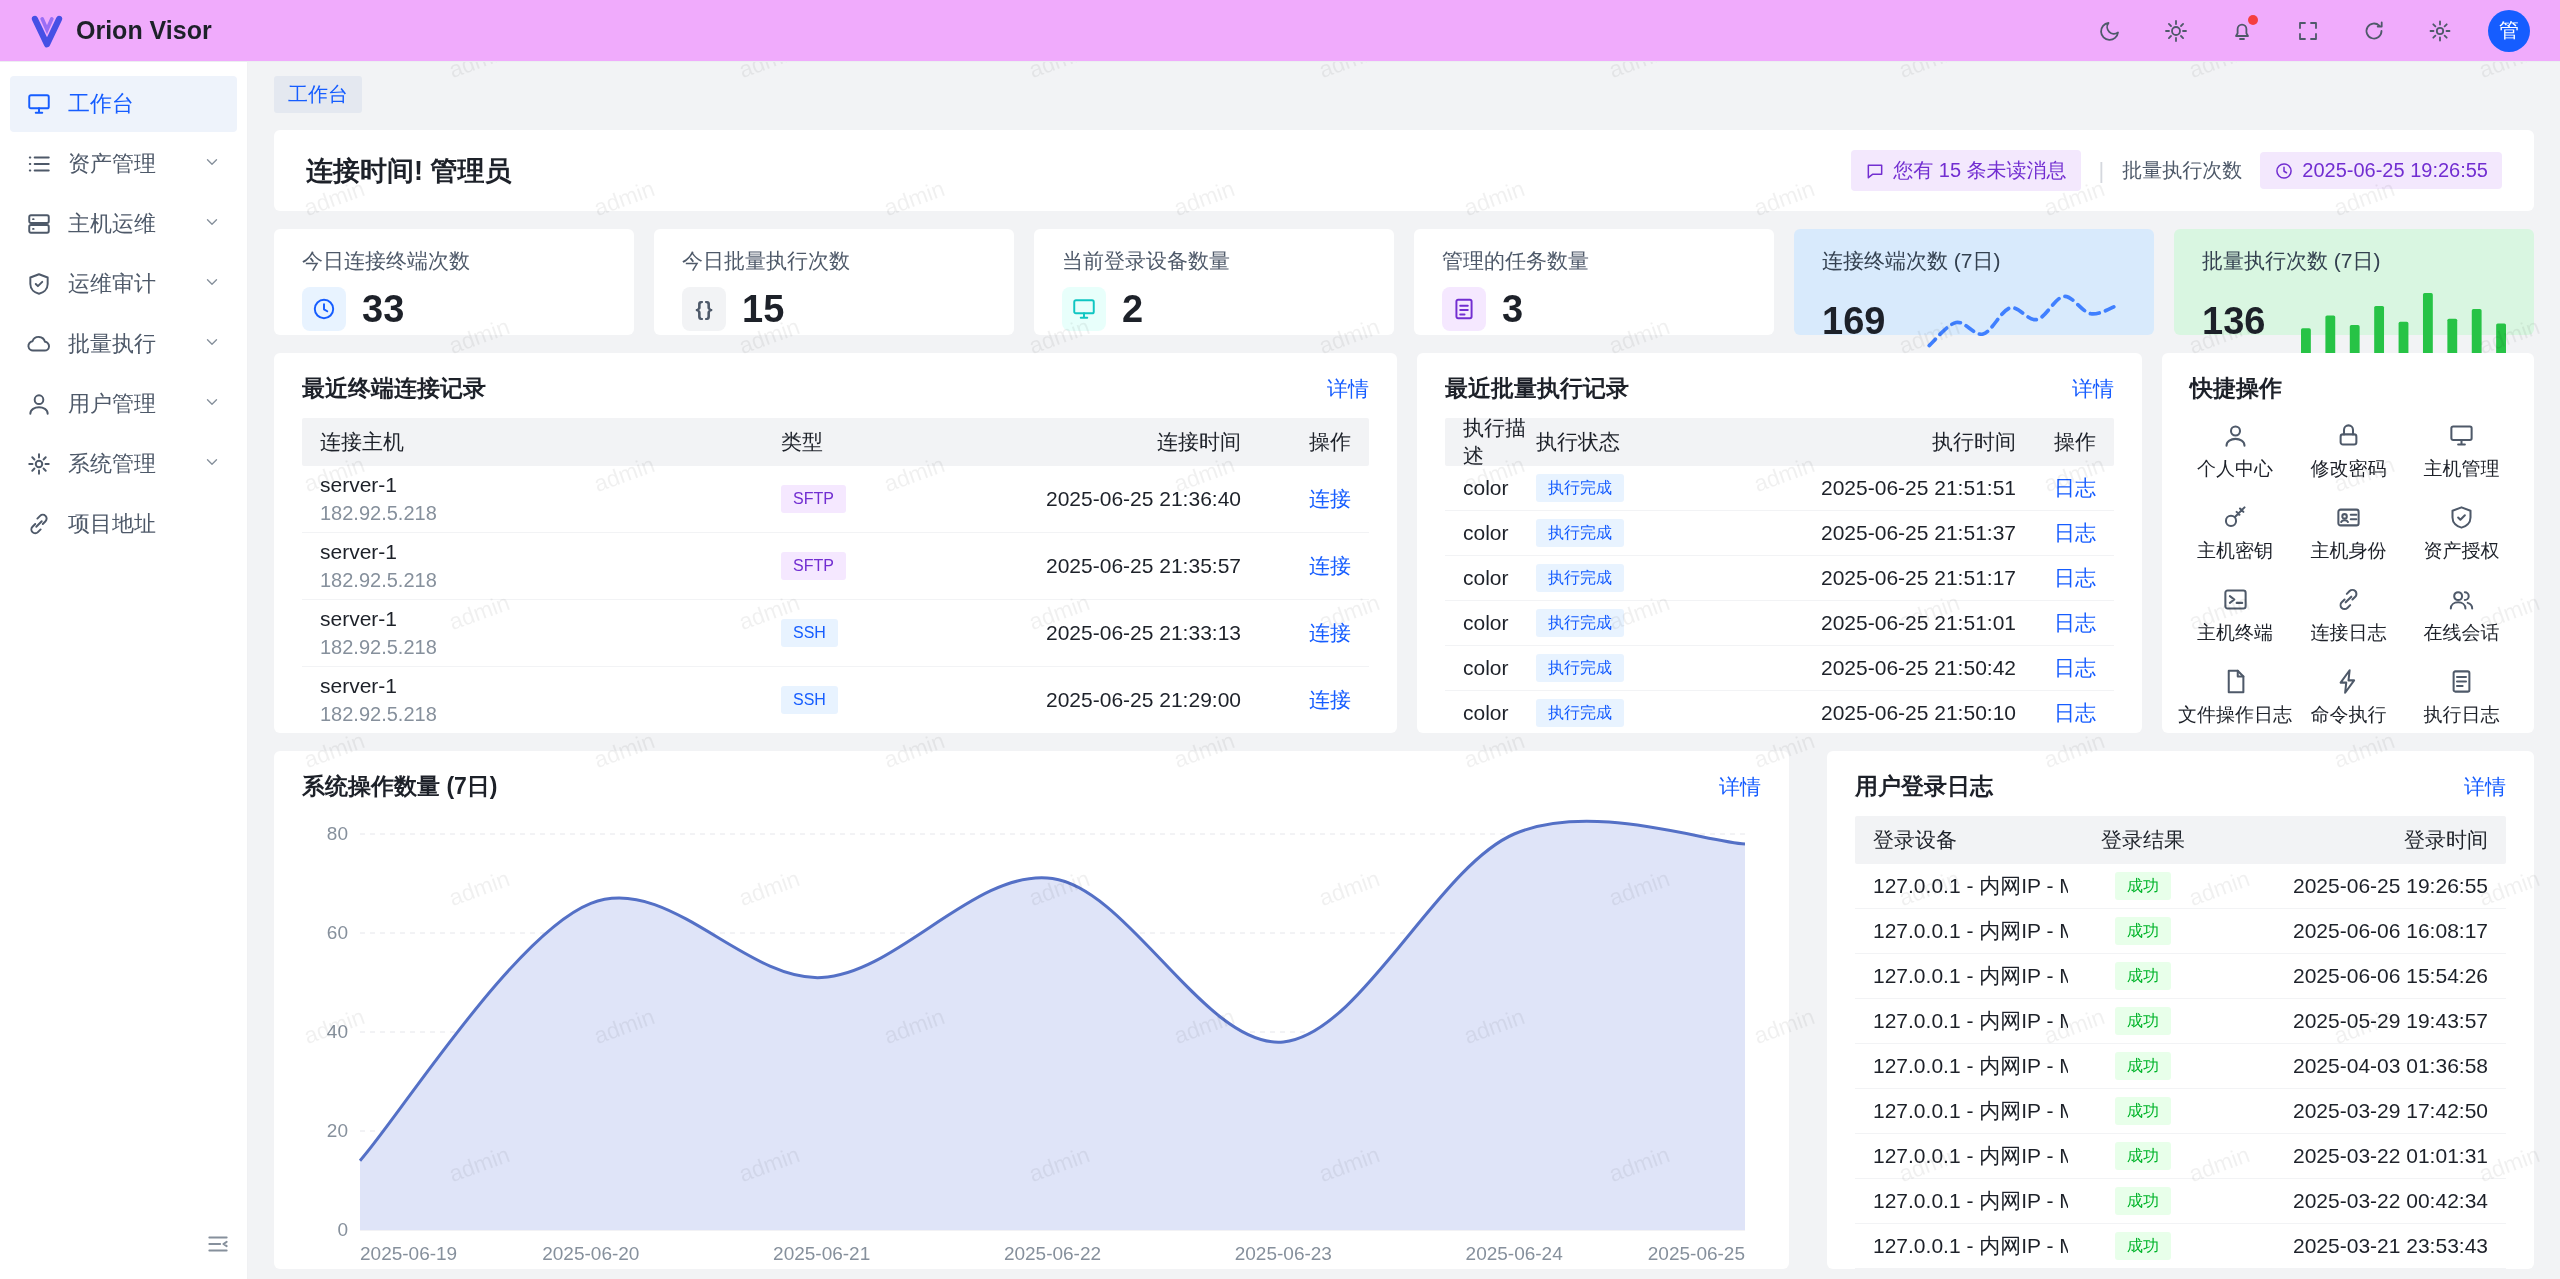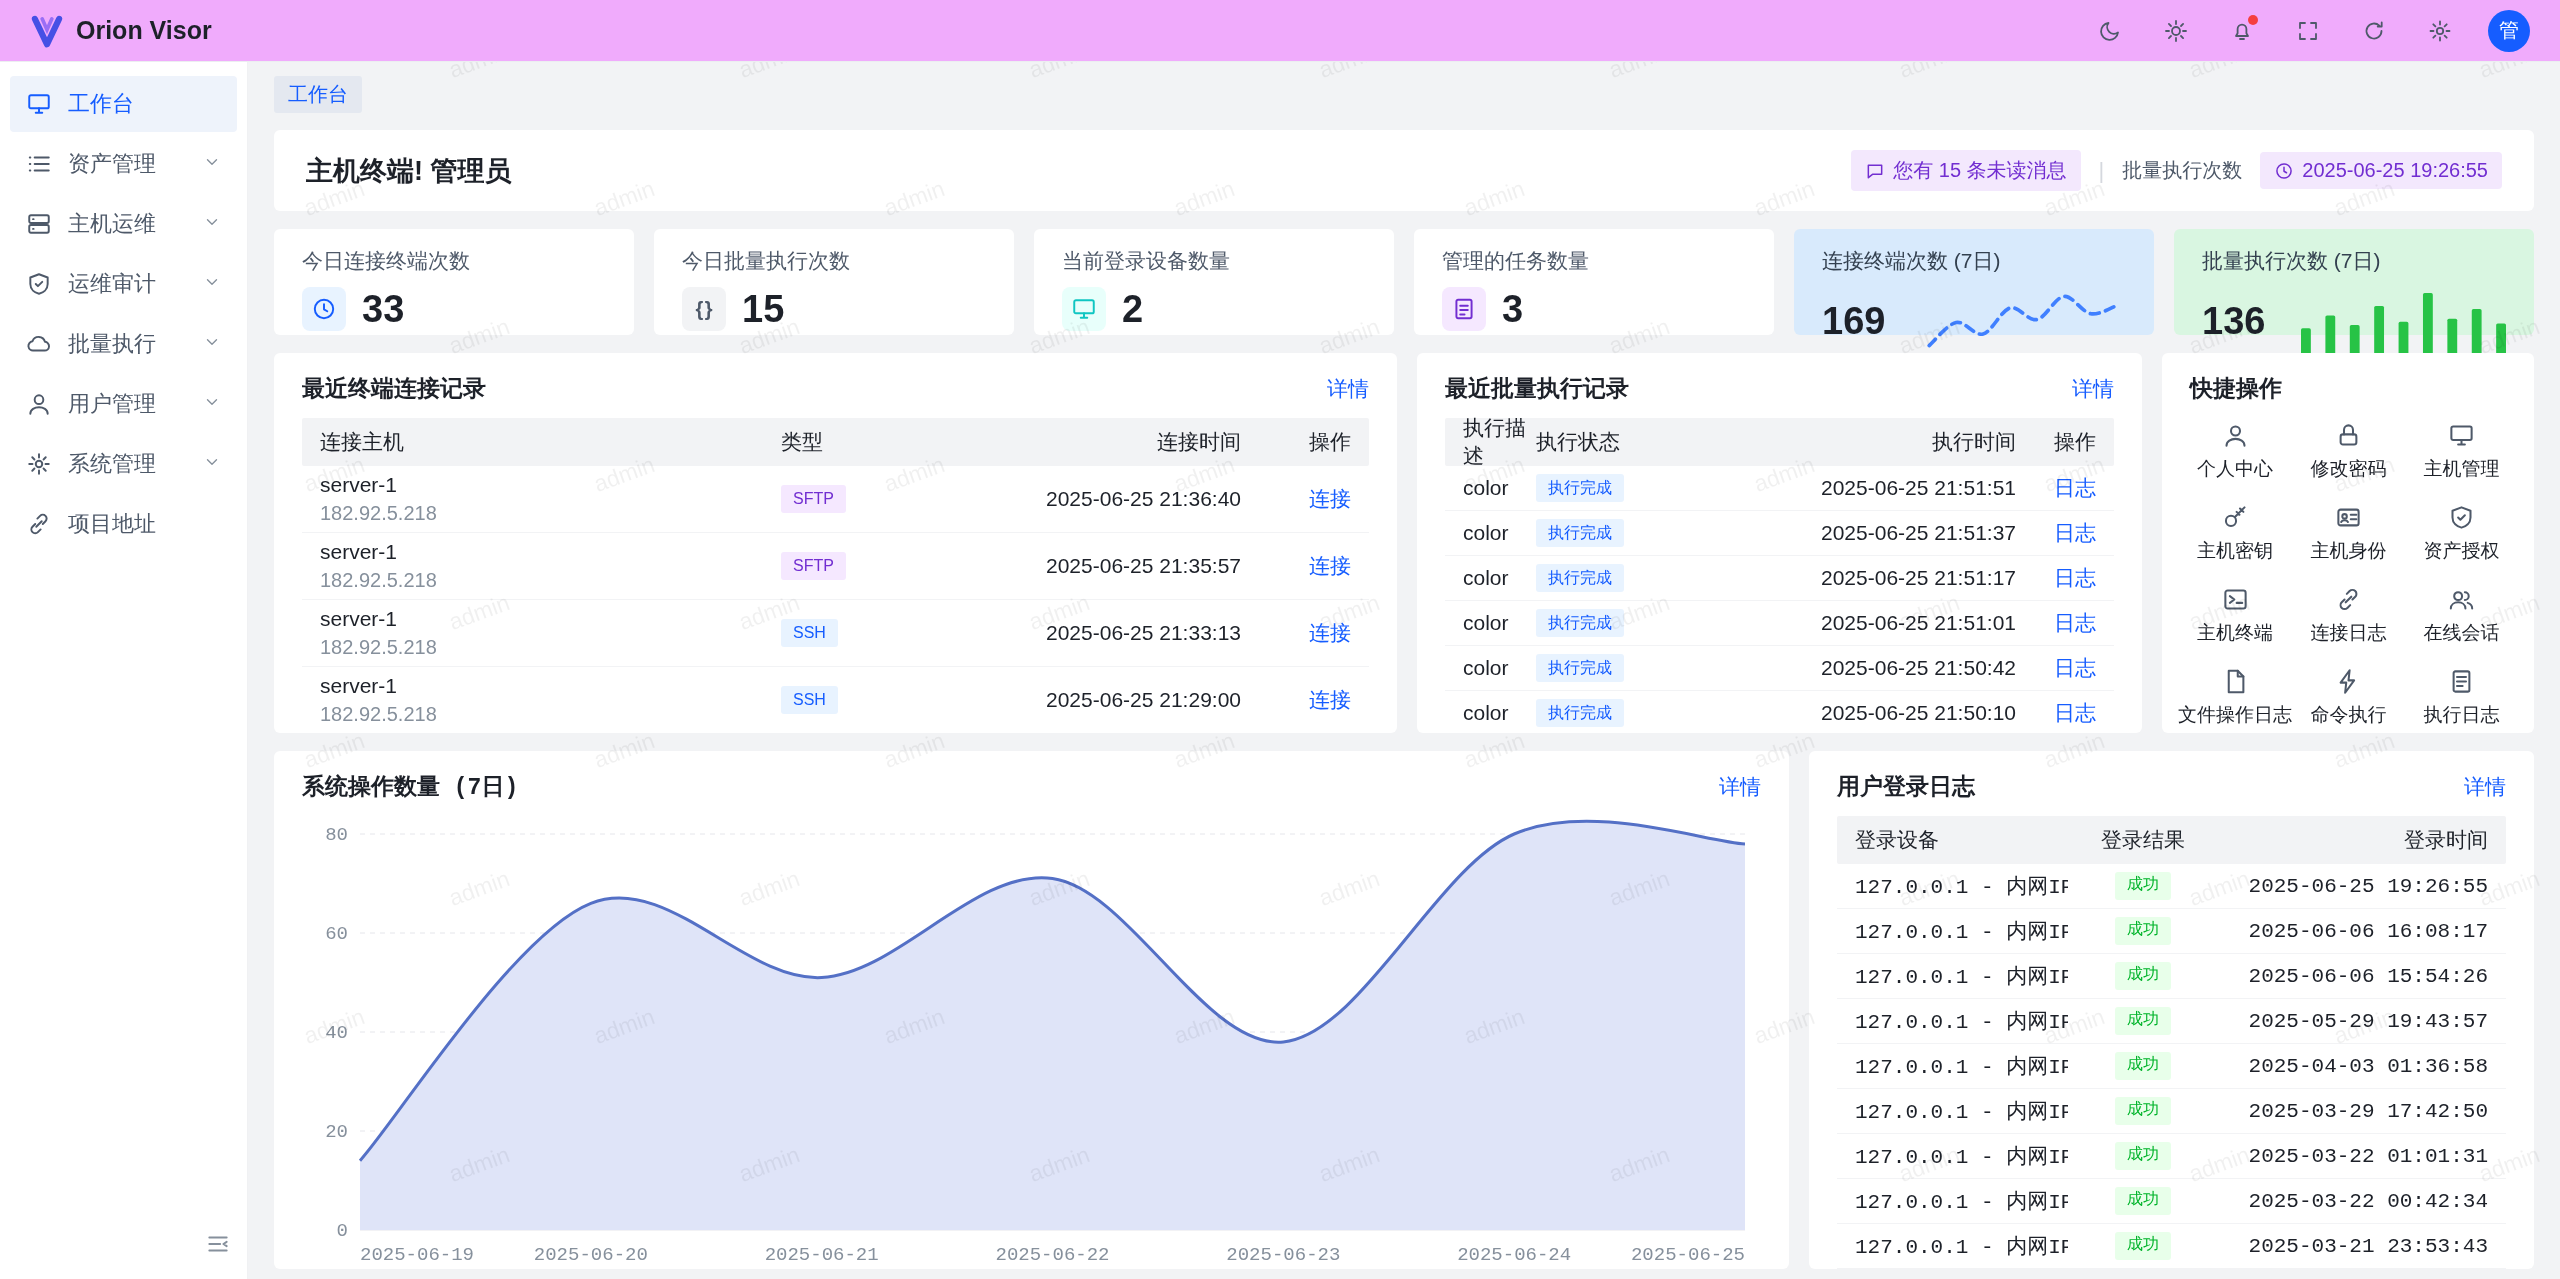--- a/index.html
+++ b/index.html
@@ -81,21 +81,21 @@
   .icon-box.purple { background:#f5e8ff; color:#722ed1; }
   .stat-value { font-size:38px; font-weight:700; color:#1d2129; }
   .stat-card.trend-blue { background:#d8eafc; }
   .stat-card.trend-green { background:#d9f6e1; }
   .stat-card.trend-blue .stat-title, .stat-card.trend-green .stat-title { color:#33404f; }
   .trend-body { display:flex; align-items:center; justify-content:space-between; margin-top:10px; }
   .spark { width:205px; height:72px; }
 
   
   .mid-row { display:flex; gap:20px; height:380px; }
-  .bottom-row { display:flex; gap:20px; height:524px;font-family:Liberation Mono, monospace; }
+  .bottom-row { display:flex; gap:38px; height:524px; }
   .terminal-card { width:1123px; flex:none; }
   .batch-card { width:725px; flex:none; }
   .quick-card { flex:1; }
   .chart-card { width:1515px; flex:none; }
   .login-card { flex:1; min-width:0; }
 
   .tbl { margin:0 28px; }
   .thead { display:flex; align-items:center; background:#f2f3f5; height:48px; padding:0 18px;
            font-size:21px; font-weight:500; color:#1d2129; border-radius:2px; }
   .trow { display:flex; align-items:center; padding:0 18px; border-bottom:1px solid #f2f3f5;
@@ -276,21 +276,21 @@
       </span>
     </aside>
 
     <section class="content">
 
       <div class="breadcrumb">
         <span class="crumb-tag">工作台</span>
       </div>
 
       <div class="card welcome">
-        <h1>主机终端! 管理员</h1>
+        <h1>连接时间! 管理员</h1>
         <div class="welcome-right">
           <span class="pill">
             <svg class="ico" viewBox="0 0 24 24">
                 <path d="M4 5h16v11H9l-5 4z"></path>
               </svg>
             <span>您有 15 条未读消息</span>
           </span>
           <span class="sep">|</span>
           <span class="last-label">批量执行次数</span>
           <span class="pill">

